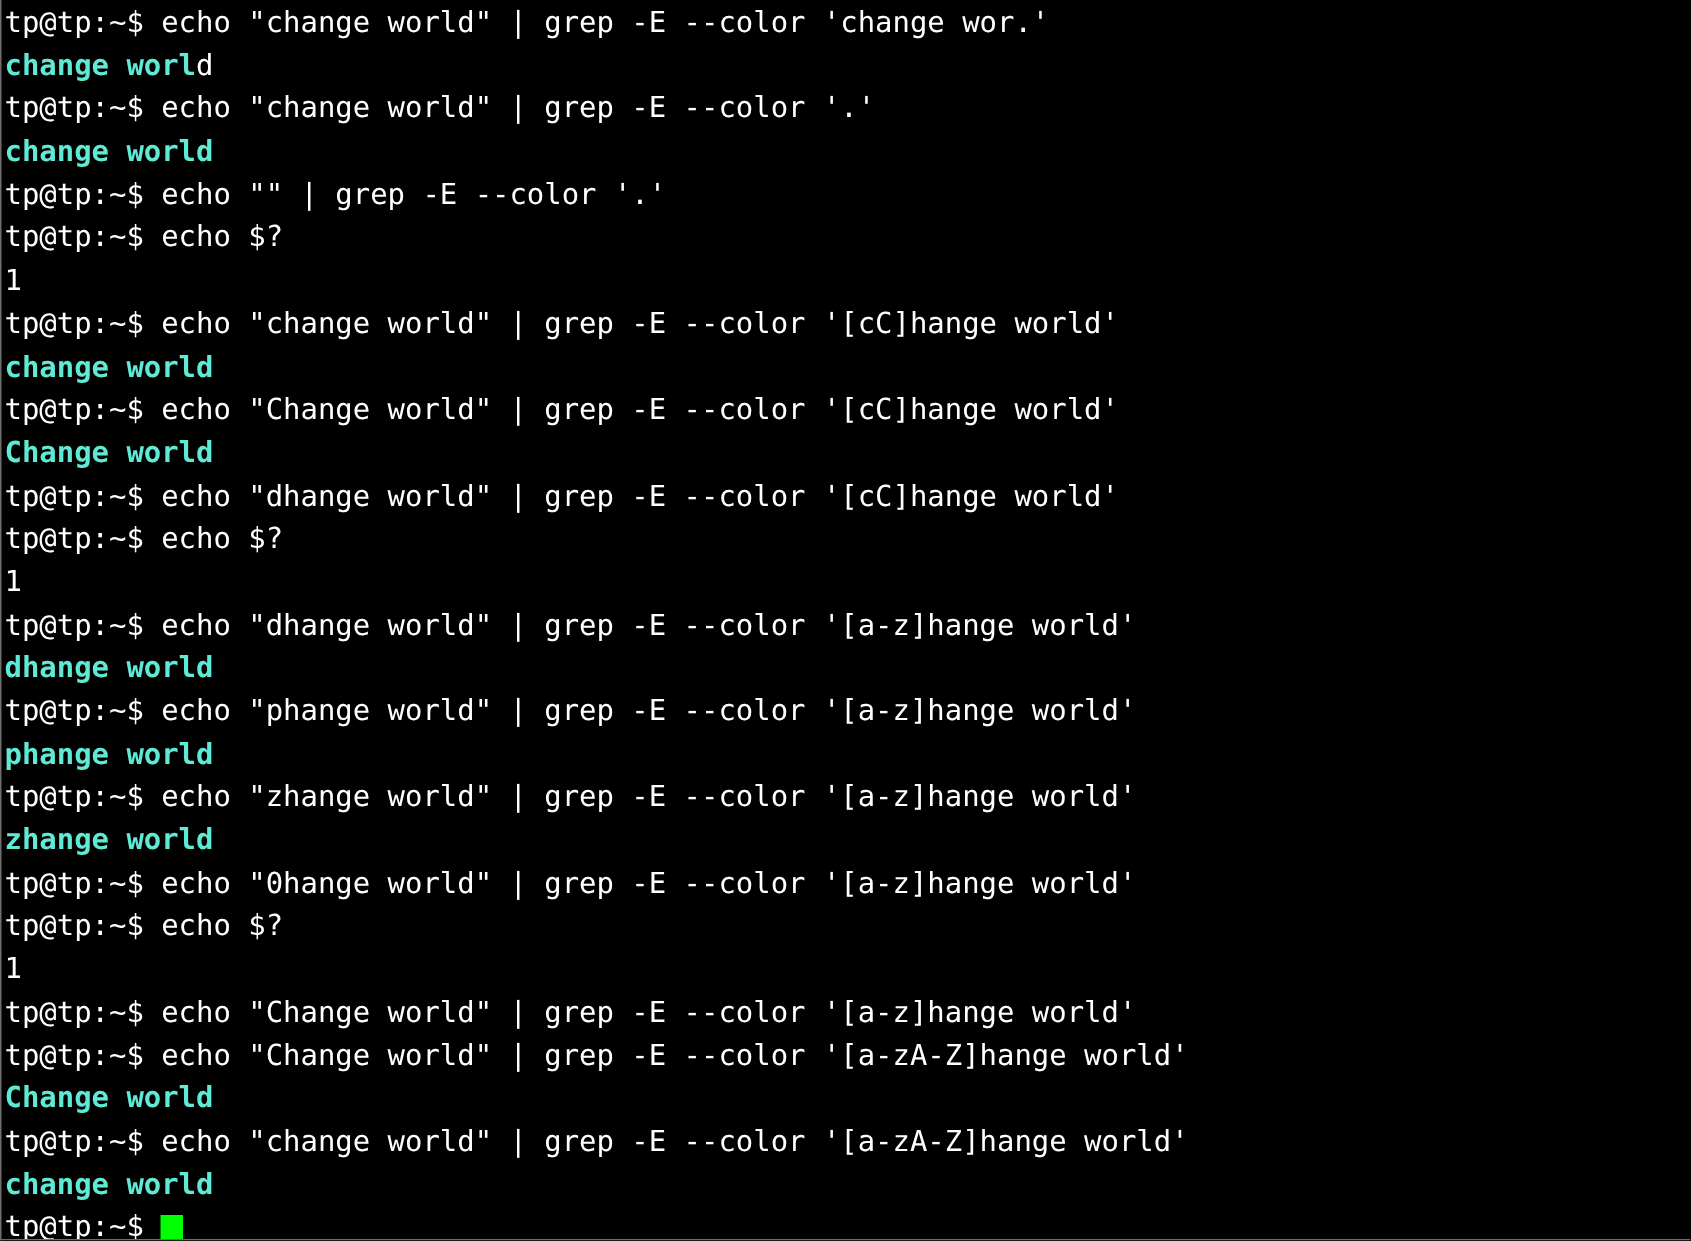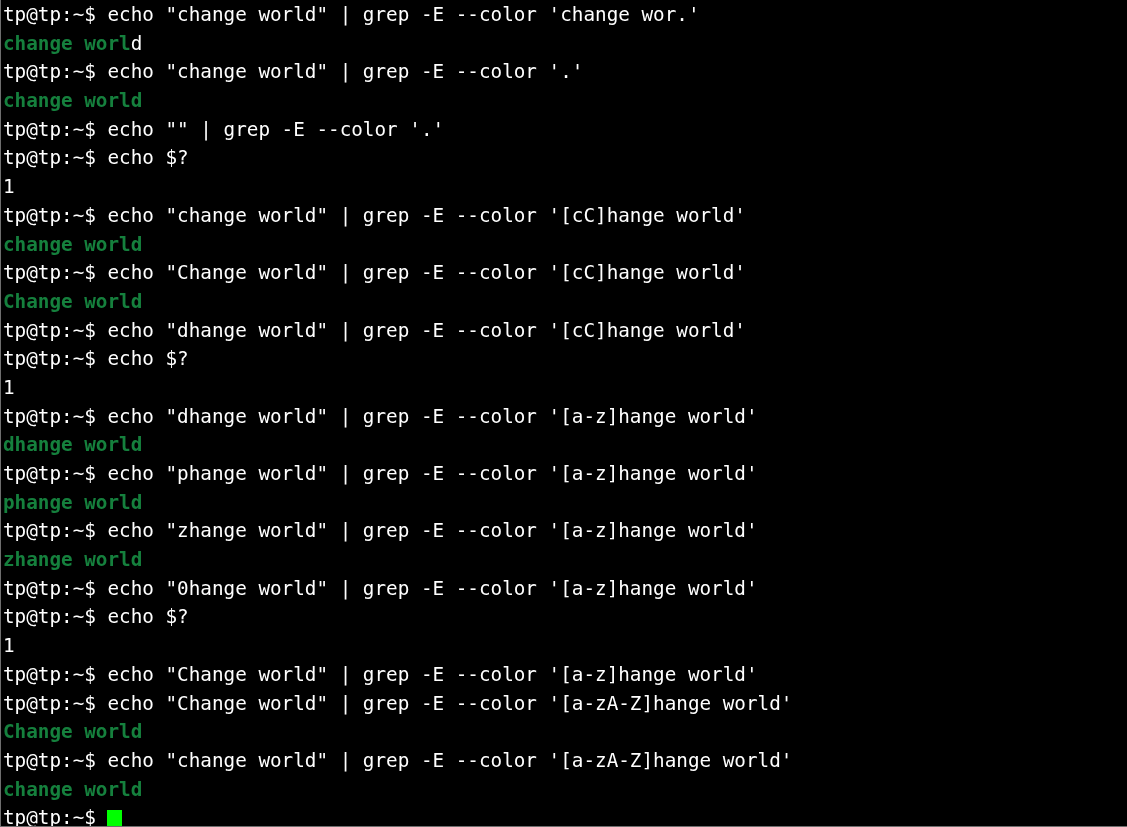--- a/index.html
+++ b/index.html
@@ -29,21 +29,21 @@
   }
   .line {
     height: 28.7px;
     white-space: pre;
     letter-spacing: 0px;
   }
   .fg {
     color: #ffffff;
   }
   .match {
-    color: #15803d;
+    color: #5eead4;
     font-weight: bold;
   }
   .cursor {
     display: inline-block;
     width: 14.35px;
     height: 23px;
     background: #00ff00;
     vertical-align: text-bottom;
     margin-bottom: -4px;
   }

